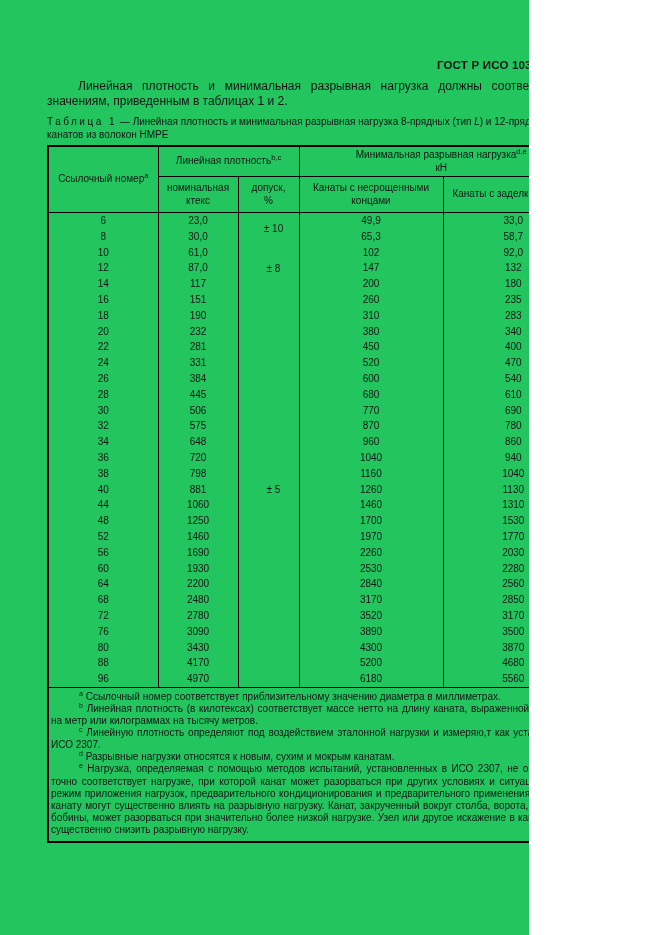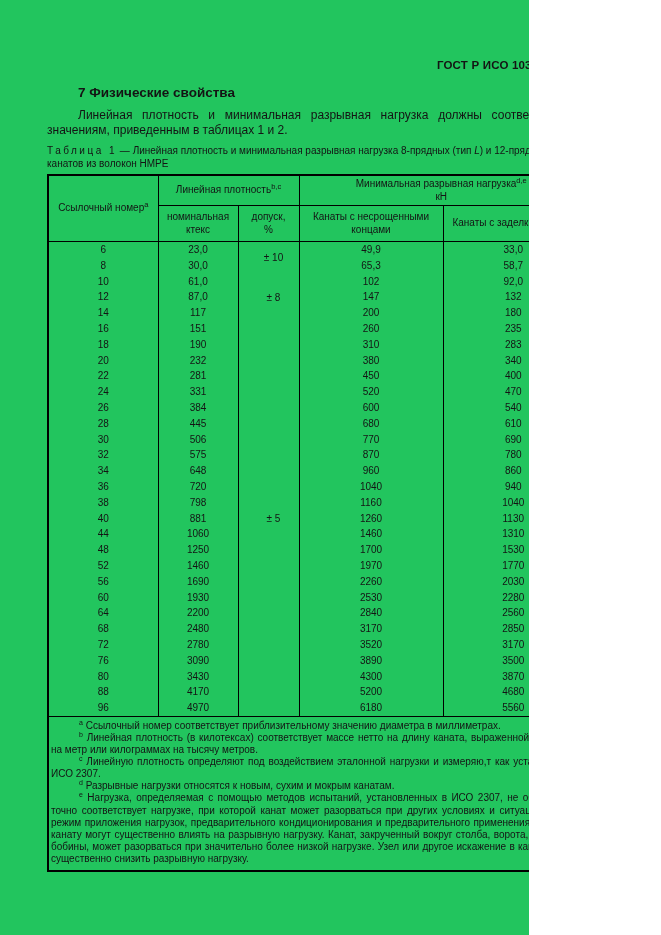--- a/index.html
+++ b/index.html
@@ -38,21 +38,20 @@
   .page-number { margin-top:5px; text-align:right; padding-right:4px; font-size:11px; }
 </style>
 </head>
 <body>
 
 <div class="page">
   <div class="content">
 
     <div class="doc-code">ГОСТ Р ИСО 10325—2012</div>
 
-    <div class="section-title">7 Физические свойства</div>
 
     <p class="intro">Линейная плотность и минимальная разрывная нагрузка должны соответствовать значениям, приведенным в таблицах 1 и 2.</p>
 
     <p class="caption"><span class="sp">Таблица 1</span><span> — </span><span>Линейная плотность и минимальная разрывная нагрузка 8-прядных (тип </span><span class="it">L</span><span>) и 12-прядных (тип </span><span class="it">T</span><span>) канатов из волокон HMPE</span></p>
 
     <table class="props">
       <colgroup>
         <col style="width:110px">
           <col style="width:80px">
           <col style="width:61px">

